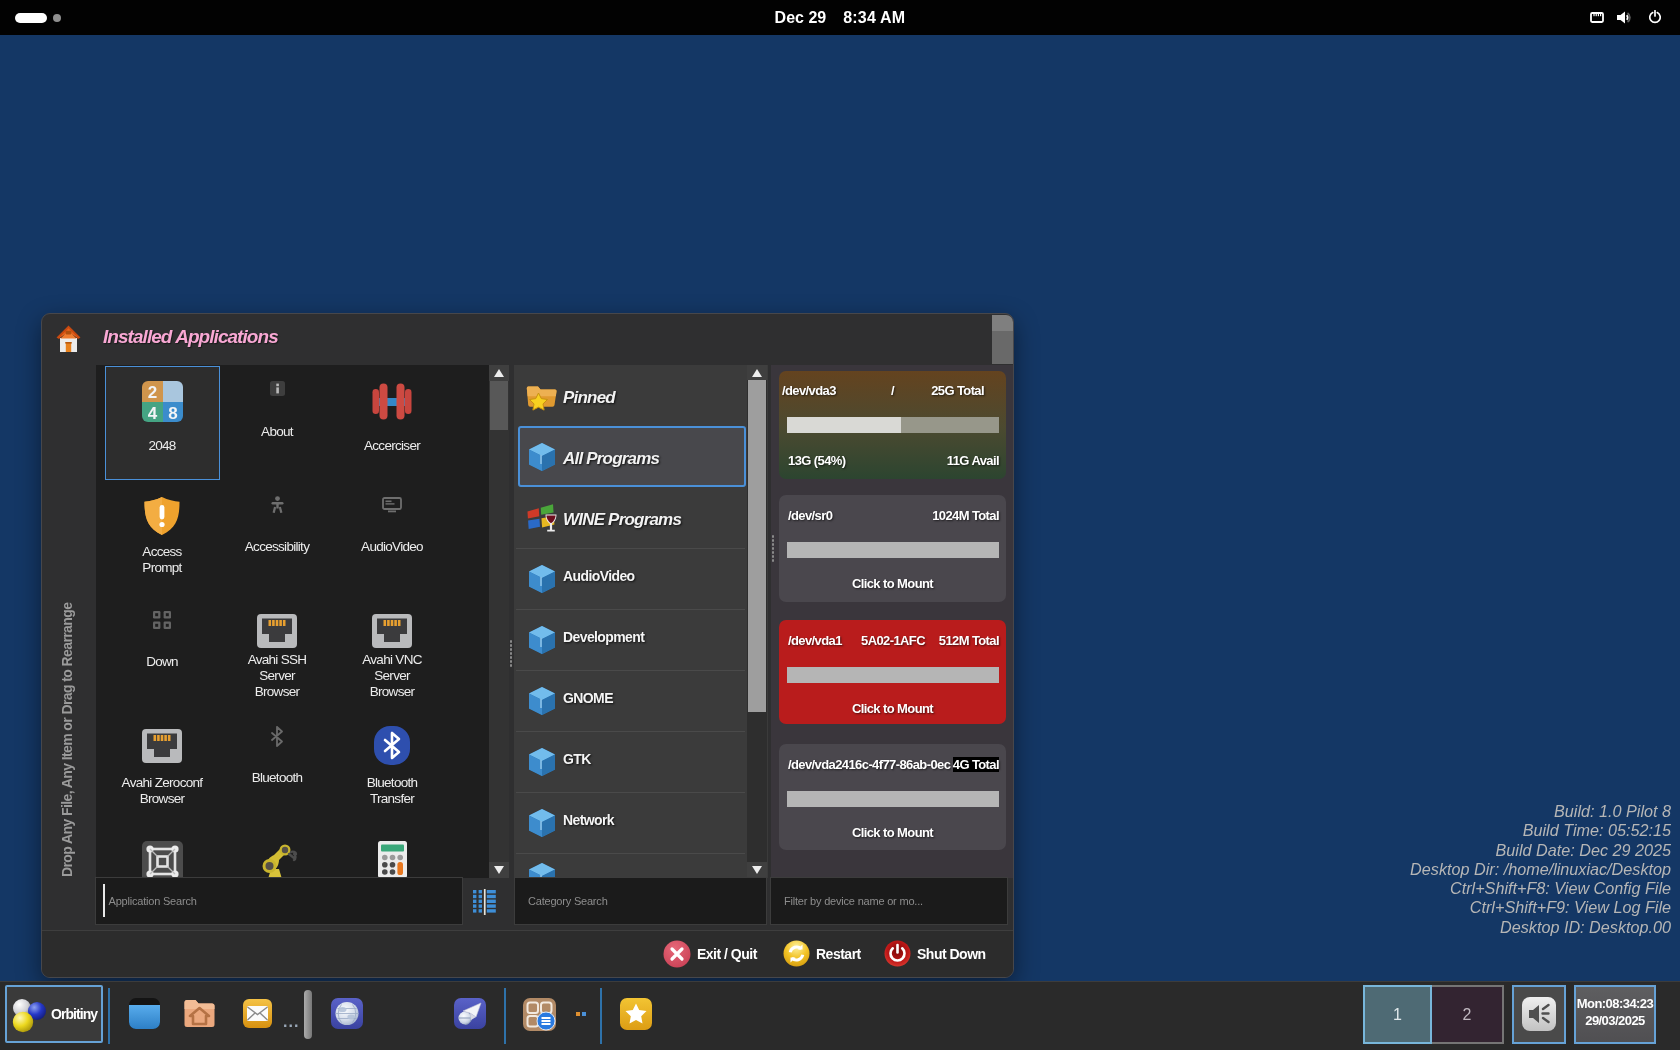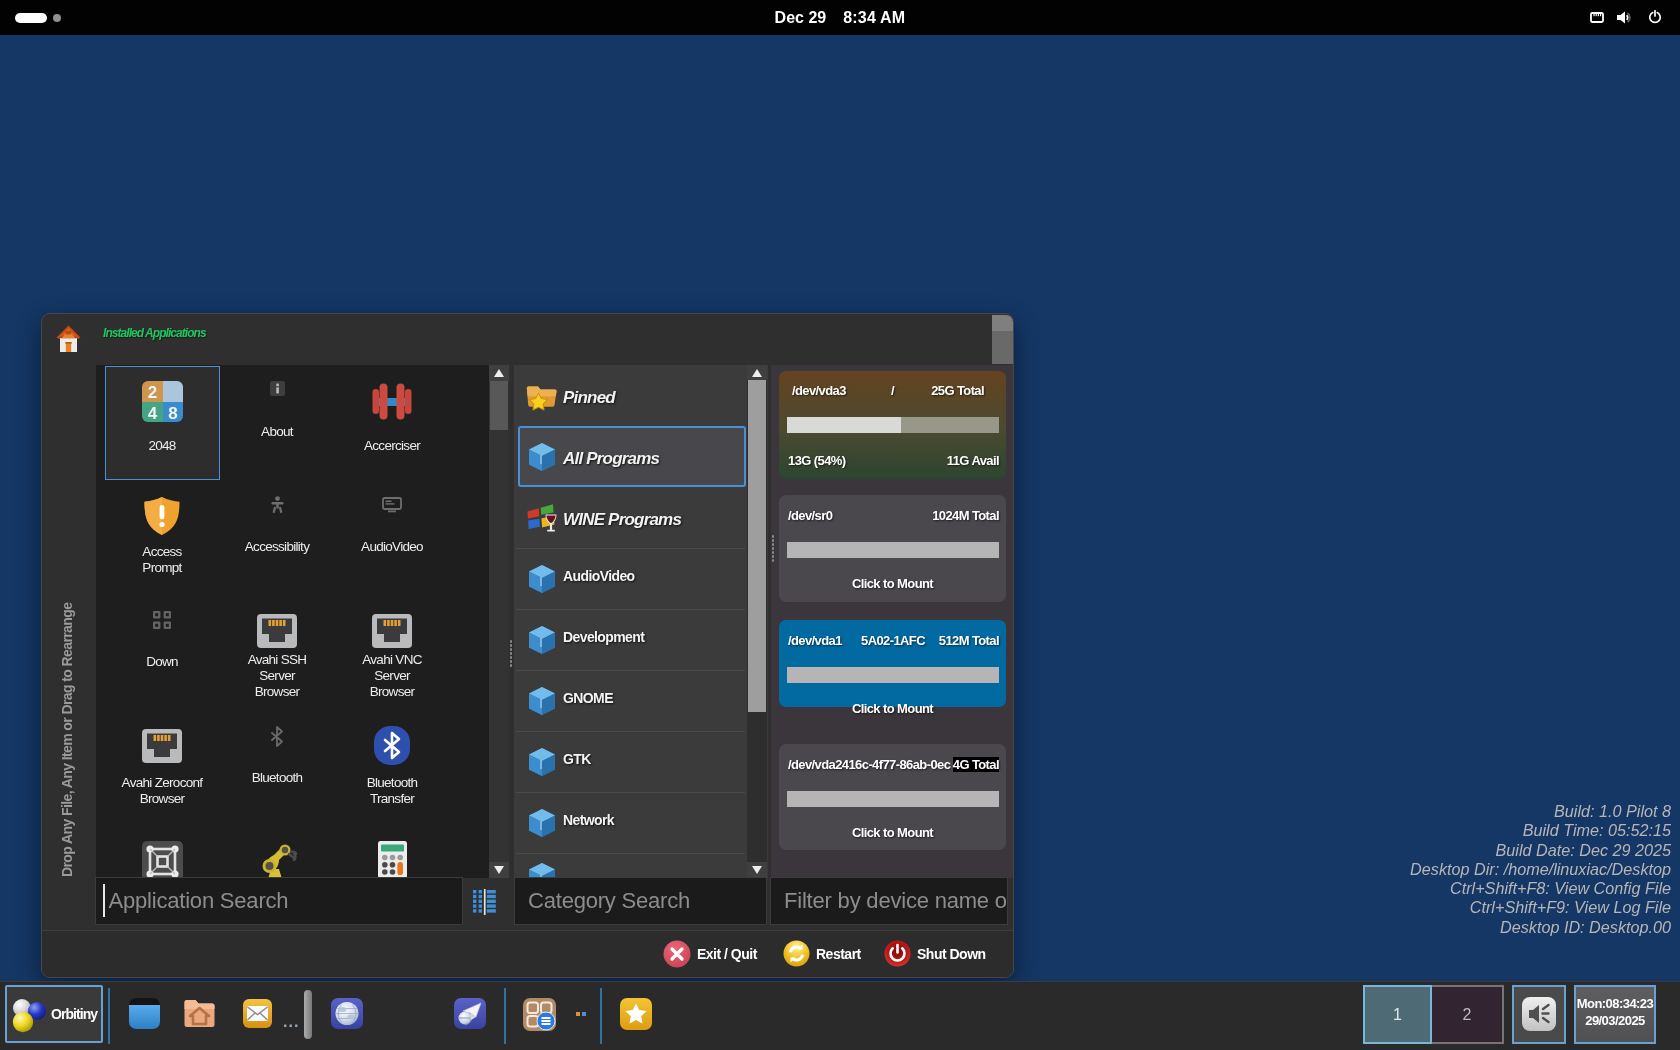--- a/index.html
+++ b/index.html
@@ -1,31 +1,31 @@
 <!DOCTYPE html>
 <html><head><meta charset="utf-8">
 <style>
 *{margin:0;padding:0;box-sizing:border-box}
 html,body{width:1680px;height:1050px;overflow:hidden;background:#143765;font-family:"Liberation Sans",sans-serif}
 .abs{position:absolute}
 #topbar{position:absolute;left:0;top:0;width:1680px;height:35px;background:#020202}
 #clockc{position:absolute;left:0;top:0;width:1680px;height:35px;display:flex;align-items:center;justify-content:center;gap:17px;color:#fff;font-size:15px}
 #win{position:absolute;left:41px;top:313px;width:973px;height:665px;background:#2f2f30;border:1px solid #47474b;border-radius:9px;box-shadow:0 8px 24px rgba(0,0,0,.45)}
-#title{position:absolute;left:103px;top:326px;font-size:12px;letter-spacing:-0.95px;font-style:italic;font-weight:bold;color:#22c55e;text-shadow:1px 1px 1px #1a1a1a}
+#title{position:absolute;left:103px;top:326px;font-size:19px;letter-spacing:-0.95px;font-style:italic;font-weight:bold;color:#f9a8d4;text-shadow:1px 1px 1px #1a1a1a}
 #grid{position:absolute;left:96px;top:365px;width:393px;height:513px;background:#1e1e1e}
 #gsb{position:absolute;left:489px;top:365px;width:20px;height:513px;background:#333}
 #cats{position:absolute;left:514px;top:365px;width:254px;height:513px;background:#3b3b3b}
 #disks{position:absolute;left:771px;top:365px;width:242px;height:513px;background:#3a363c}
 .cell{position:absolute;width:115px;color:#ececec;font-size:13.5px;letter-spacing:-0.7px;text-align:center;line-height:16px}
 .catsep{position:absolute;left:516px;width:229px;height:1px;background:#4a4a4a}
 .cattx1{font-style:italic;font-weight:bold;font-size:17px;letter-spacing:-0.8px;color:#f2f2f2;text-shadow:1px 1px 2px #111;transform:translateY(2px)}
 .cattx2{font-weight:bold;font-size:14px;letter-spacing:-0.6px;color:#f5f5f5;text-shadow:1px 1px 2px #111;transform:translateY(-3px)}
 .card{position:absolute;left:779px;width:227px;border-radius:7px;color:#fff;font-size:13px;letter-spacing:-0.6px;font-weight:bold}
 .card .tt{text-shadow:1px 1px 2px rgba(0,0,0,.6)}
-.inp{position:absolute;top:877px;height:48px;background:#1b1b1b;border:1px solid #3c3c3c;color:#8d8d8d;font-size:22px;letter-spacing:-0.2px;display:flex;align-items:center;padding-left:13px;white-space:nowrap;overflow:hidden}
+.inp{position:absolute;top:877px;height:48px;background:#1b1b1b;border:1px solid #3c3c3c;color:#8d8d8d;font-size:11px;letter-spacing:-0.2px;display:flex;align-items:center;padding-left:13px;white-space:nowrap;overflow:hidden}
 #footer{position:absolute;left:42px;top:930px;width:971px;height:47px;background:#2c2c2c;border-top:1px solid #3e3e3e;border-radius:0 0 8px 8px}
 .fbt{position:absolute;top:930px;height:47px;display:flex;align-items:center;gap:6px;color:#fff;font-size:14px;letter-spacing:-0.5px;font-weight:bold}
 #buildinfo{position:absolute;right:9px;top:802px;text-align:right;font-style:italic;font-size:16.2px;letter-spacing:0;line-height:19.3px;color:#b6b6b6}
 #taskbar{position:absolute;left:0;top:981px;width:1680px;height:69px;background:#2a2a2a;border-top:1px solid #3c3c3c}
 .tsep{position:absolute;top:988px;width:2px;height:56px;background:#2e72aa}
 .ticon{position:absolute;top:18px}
 #vtext{position:absolute;left:41px;top:365px;width:55px;height:513px}
 #vtext span{position:absolute;left:18px;top:512px;transform:rotate(-90deg);transform-origin:0 0;white-space:nowrap;font-size:14px;letter-spacing:-0.6px;font-weight:bold;color:#9b9b9b}
 </style></head><body>
 <div id="topbar">
@@ -336,36 +336,36 @@
 <div class="abs" style="left:509.5px;top:660px;width:2.5px;height:2.5px;background:#8a8a8a;border-radius:50%"></div>
 <div class="abs" style="left:509.5px;top:664px;width:2.5px;height:2.5px;background:#8a8a8a;border-radius:50%"></div>
 <div class="abs" style="left:771.5px;top:535px;width:2.5px;height:2.5px;background:#8a8a8a;border-radius:50%"></div>
 <div class="abs" style="left:771.5px;top:539px;width:2.5px;height:2.5px;background:#8a8a8a;border-radius:50%"></div>
 <div class="abs" style="left:771.5px;top:543px;width:2.5px;height:2.5px;background:#8a8a8a;border-radius:50%"></div>
 <div class="abs" style="left:771.5px;top:547px;width:2.5px;height:2.5px;background:#8a8a8a;border-radius:50%"></div>
 <div class="abs" style="left:771.5px;top:551px;width:2.5px;height:2.5px;background:#8a8a8a;border-radius:50%"></div>
 <div class="abs" style="left:771.5px;top:555px;width:2.5px;height:2.5px;background:#8a8a8a;border-radius:50%"></div>
 <div class="abs" style="left:771.5px;top:559px;width:2.5px;height:2.5px;background:#8a8a8a;border-radius:50%"></div>
 <div class="card" style="top:370.7px;height:108.6px;background:linear-gradient(#64431f,#4c4a30 52%,#2c4530)">
- <div class="tt abs" style="left:13px;top:12px">/dev/vda3</div>
+ <div class="tt abs" style="left:3px;top:12px">/dev/vda3</div>
  <div class="tt abs" style="left:0;top:12px;width:227px;text-align:center">/</div>
  <div class="tt abs" style="right:22px;top:12px">25G Total</div>
  <div class="abs" style="left:8px;top:46px;width:212px;height:16px;background:#97978a">
       <div style="width:54%;height:16px;background:#d9d9d5"></div>
     </div>
  <div class="tt abs" style="left:9px;top:82px">13G (54%)</div>
  <div class="tt abs" style="right:7px;top:82px">11G Avail</div>
 </div>
 <div class="card" style="top:495.3px;height:106.4px;background:#4a474d">
  <div class="tt abs" style="left:9px;top:13px">/dev/sr0</div>
  <div class="tt abs" style="right:7px;top:13px">1024M Total</div>
  <div class="abs" style="left:8px;top:47px;width:212px;height:16px;background:#b5b5b5"></div>
  <div class="tt abs" style="left:0;top:81px;width:227px;text-align:center">Click to Mount</div>
 </div>
-<div class="card" style="top:619.6px;height:87px;background:#0369a1">
+<div class="card" style="top:619.6px;height:104px;background:#b91c1c">
  <div class="tt abs" style="left:9px;top:13px">/dev/vda1</div>
  <div class="tt abs" style="left:82px;top:13px">5A02-1AFC</div>
  <div class="tt abs" style="right:7px;top:13px">512M Total</div>
  <div class="abs" style="left:8px;top:47px;width:212px;height:16px;background:#b5b5b5"></div>
  <div class="tt abs" style="left:0;top:81px;width:227px;text-align:center">Click to Mount</div>
 </div>
 <div class="card" style="top:743.5px;height:106.4px;background:#4a474d">
  <div class="tt abs" style="left:9px;top:13px;width:163px;overflow:hidden;white-space:nowrap">/dev/vda2416c-4f77-86ab-0ec</div>
  <div class="tt abs" style="right:7px;top:13px;background:#000000">4G Total</div>
  <div class="abs" style="left:8px;top:47px;width:212px;height:16px;background:#b5b5b5"></div>

